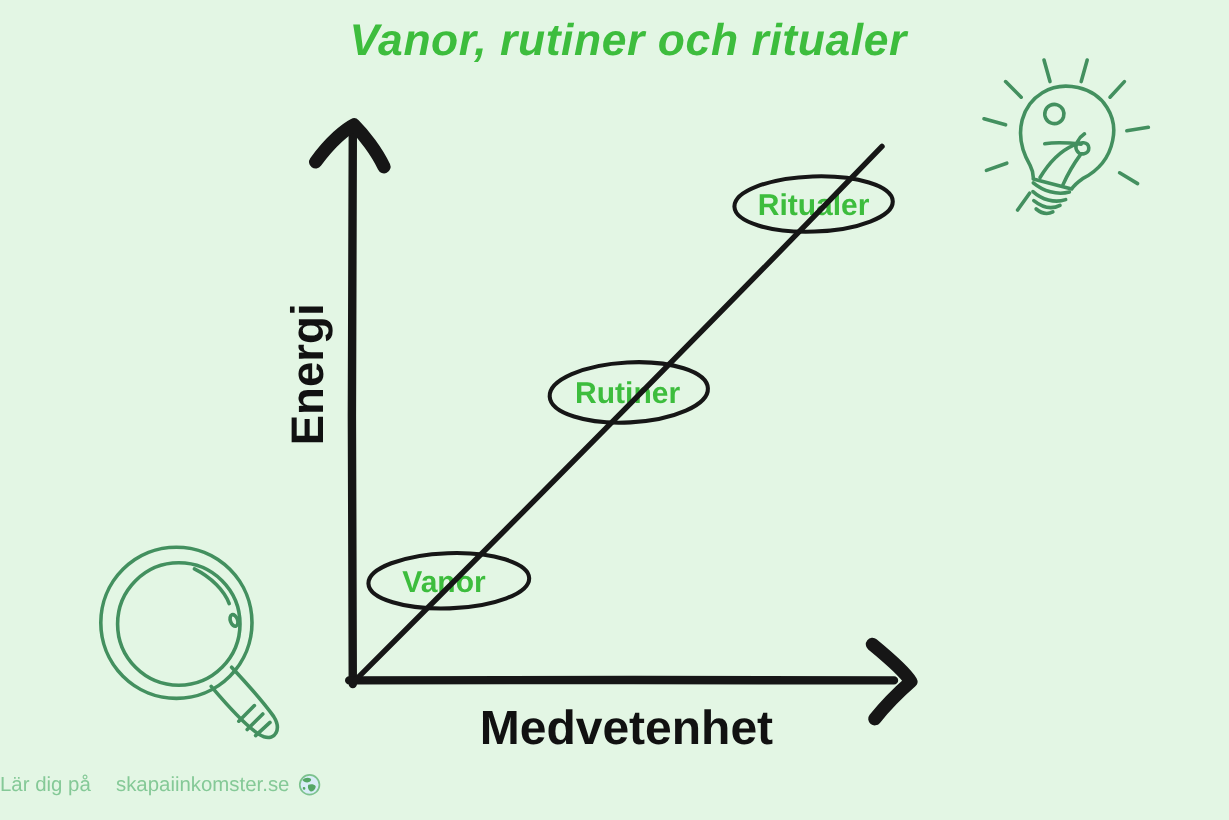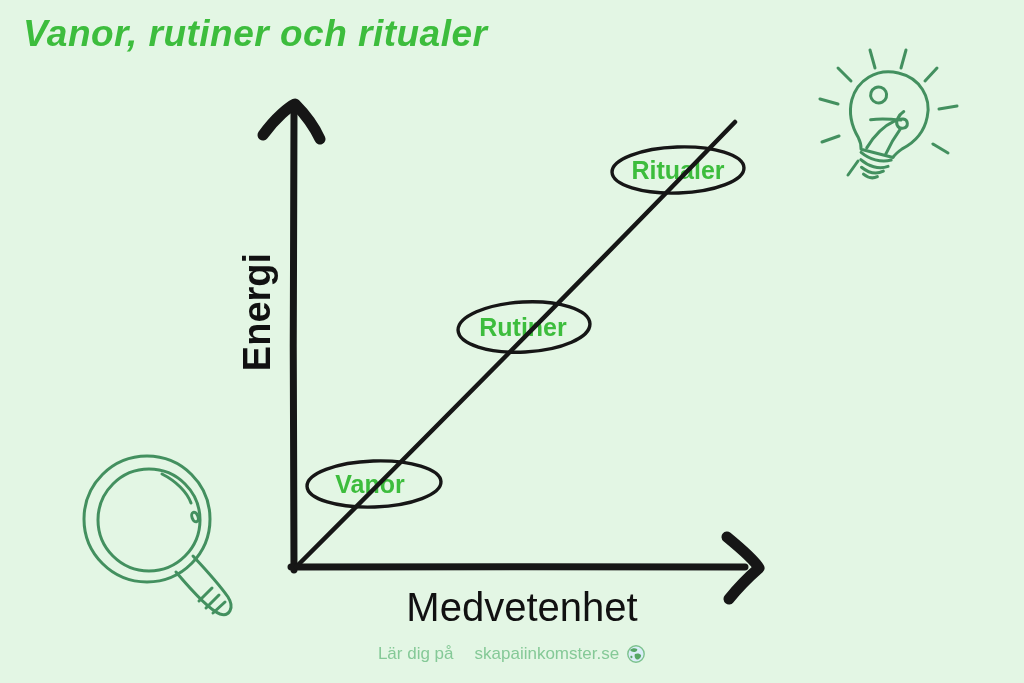--- a/index.html
+++ b/index.html
@@ -13,21 +13,21 @@
   html, body { width: 1024px; height: 683px; overflow: hidden; }
   body {
     position: relative;
     background: var(--background);
     font-family: "Liberation Sans", "DejaVu Sans", sans-serif;
   }
   .stage { position: absolute; inset: 0; }
   .page-title {
     position: absolute;
     top: 13px; left: 0; right: 0;
-    text-align: left;
+    text-align: center;
     font-size: 37px;
     font-weight: 700;
     font-style: italic;
     letter-spacing: 0.5px;
     color: var(--accent-green);
     margin-left: 23px;
   }
   .chart-svg { position: absolute; inset: 0; }
   .axis-stroke   { stroke: var(--ink); stroke-width: 7;  fill: none; stroke-linecap: round; }
   .arrow-stroke  { stroke: var(--ink); stroke-width: 11; fill: none; stroke-linecap: round; stroke-linejoin: round; }
@@ -49,39 +49,38 @@
     font-size: 38px;
     font-weight: 700;
     color: #111;
   }
   .x-axis-label {
     position: absolute;
     left: 387px; top: 585px;
     width: 270px;
     text-align: center;
     font-size: 40px;
-    font-weight: 400;
+    font-weight: 700;
     color: #111;
   }
   .sketch-icon { position: absolute; }
   .sketch-icon path, .sketch-icon circle, .sketch-icon ellipse, .sketch-icon line {
     stroke: var(--icon-green);
     stroke-width: 3;
     fill: none;
     stroke-linecap: round;
     stroke-linejoin: round;
   }
   .lightbulb-icon { left: 812px; top: 42px; }
   .magnifier-icon { left: 72px; top: 445px; }
   .page-footer {
     position: absolute;
     left: 0; right: 0; top: 644px;
     display: flex;
     align-items: center;
-    justify-content: center;
     gap: 7px;
     font-size: 17px;
     color: var(--footer-green);
   }
   .page-footer .site { margin-left: 14px; }
   .globe-icon { display: inline-block; }
 </style>
 </head>
 <body>
 

